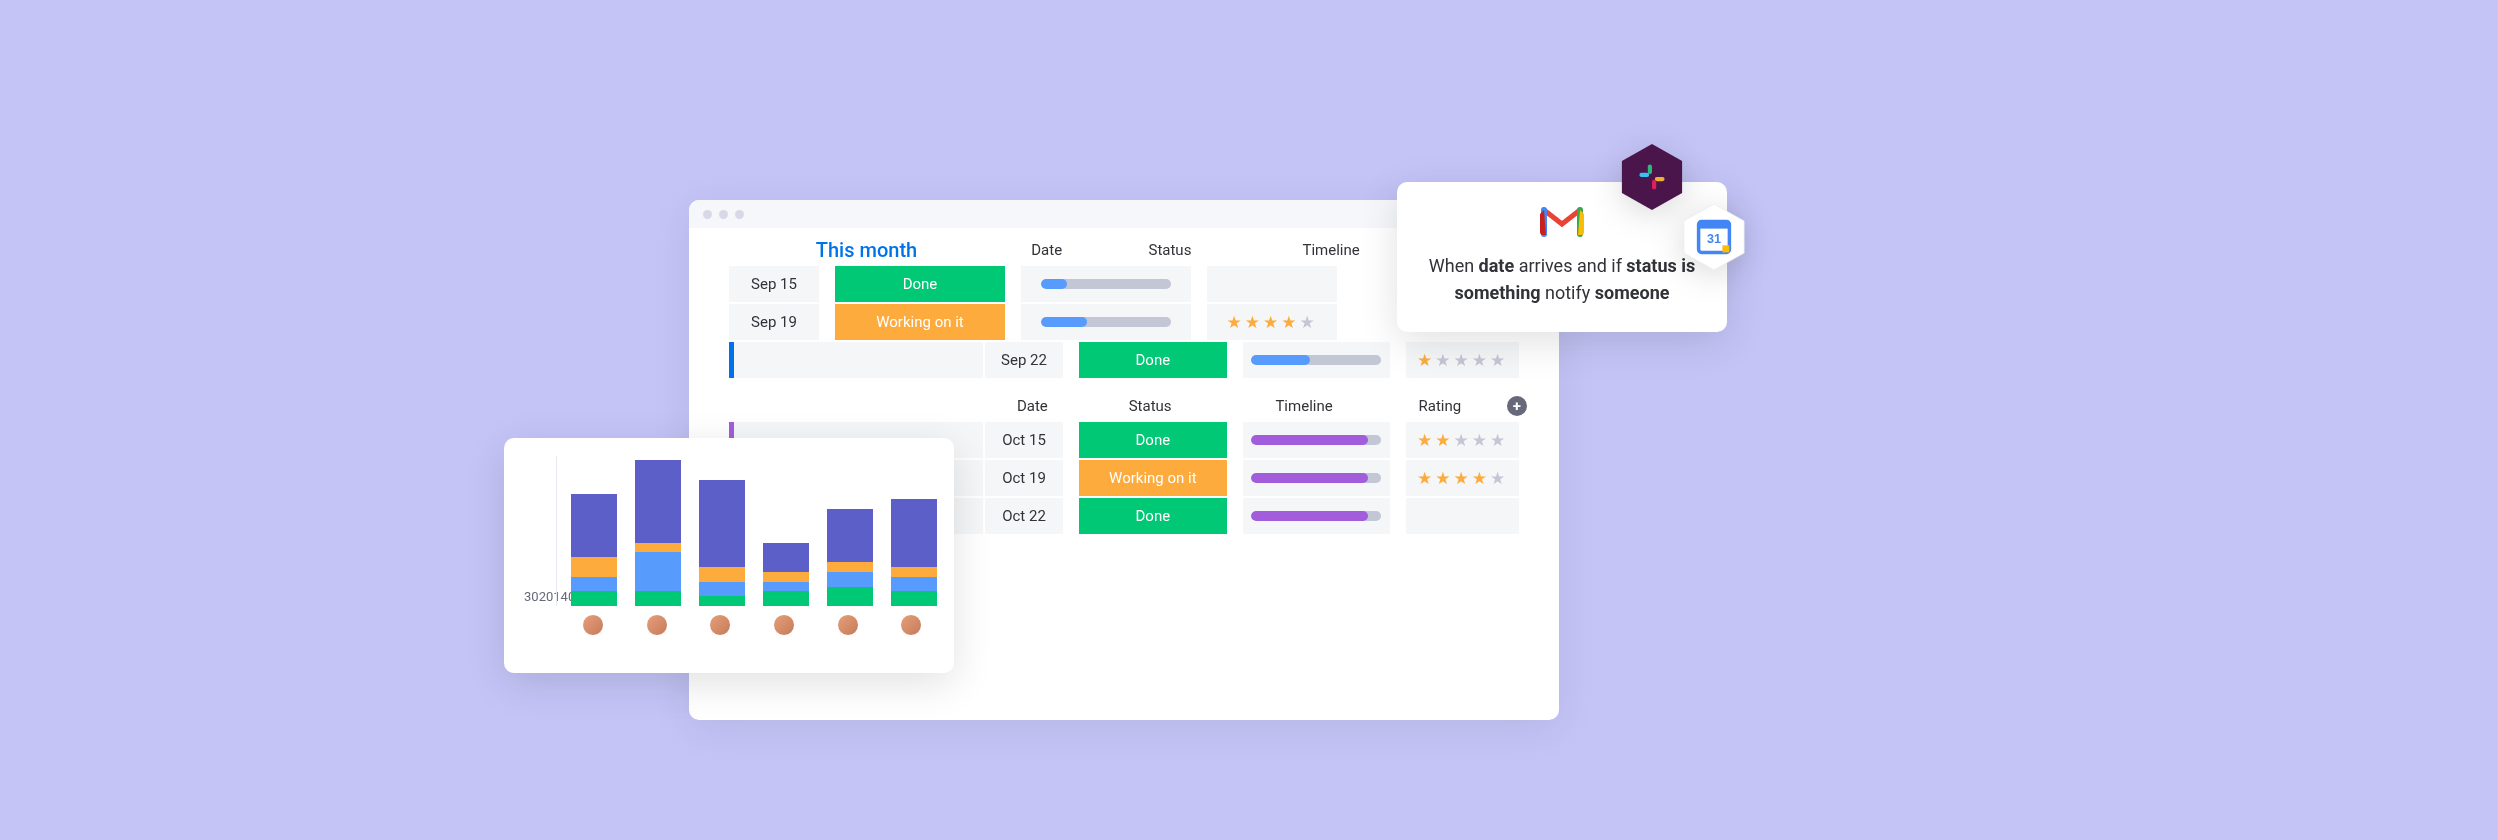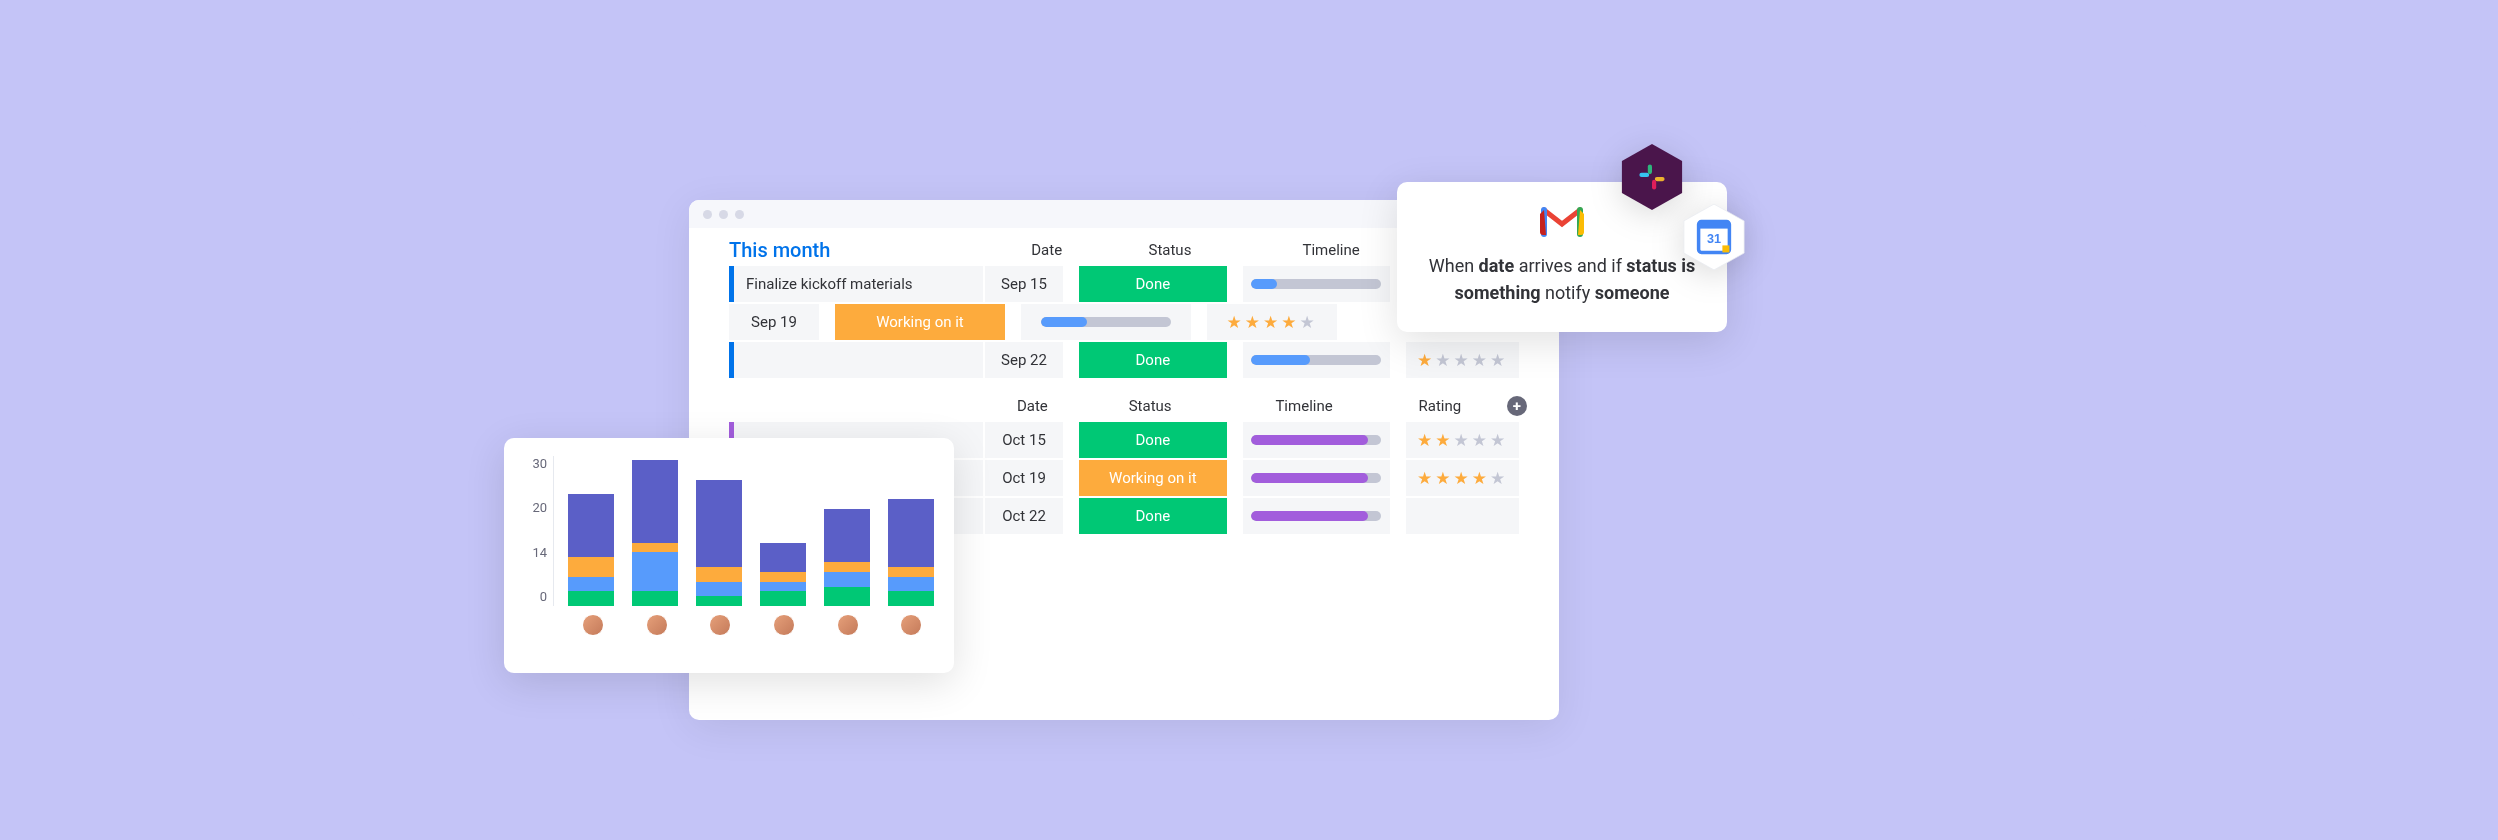--- a/index.html
+++ b/index.html
@@ -55,20 +55,21 @@
   .group-header {
     display: flex;
     align-items: center;
     height: 32px;
   }
   .group-title {
     width: 290px;
     font-size: 20px;
     font-weight: 500;
     color: #0073ea;
+    text-align: center;
   }
   .col-h {
     font-size: 15px;
     color: #323338;
     text-align: center;
   }
   .col-date   { width: 90px; }
   .col-status { width: 170px; }
   .col-tl     { width: 170px; }
   .col-rating { width: 130px; }
@@ -180,21 +181,21 @@
     color: #323338;
     margin-bottom: 8px;
   }
   .chart-body {
     display: flex;
     height: 150px;
   }
   .y-axis {
     width: 32px;
     display: flex;
-    flex-direction: column;
+    flex-direction: row;
     justify-content: space-between;
     align-items: flex-end;
     font-size: 13px;
     color: #676879;
     padding-right: 6px;
     padding-bottom: 2px;
   }
   .bars {
     flex: 1;
     display: flex;
@@ -245,21 +246,20 @@
     <div id="groups">
         <div class="group">
           <div class="group-header">
             <div class="group-title">This month</div>
             <div class="col-h col-date">Date</div>
             <div class="col-h col-status">Status</div>
             <div class="col-h col-tl">Timeline</div>
             <div class="col-h col-rating"></div>
           </div>
           <div class="row">
-            <div class="cell-name" style="border-left-color: rgb(0, 115, 234);">Finalize kickoff materials</div>
             <div class="cell col-date">Sep 15</div>
             <div class="cell col-status st-done">Done</div>
             <div class="cell col-tl">
               <div class="tl-track">
                 <div class="tl-fill tl-blue" style="width: 20%;"></div>
               </div>
             </div>
             <div class="cell col-rating"></div>
           </div>
           <div class="row">

